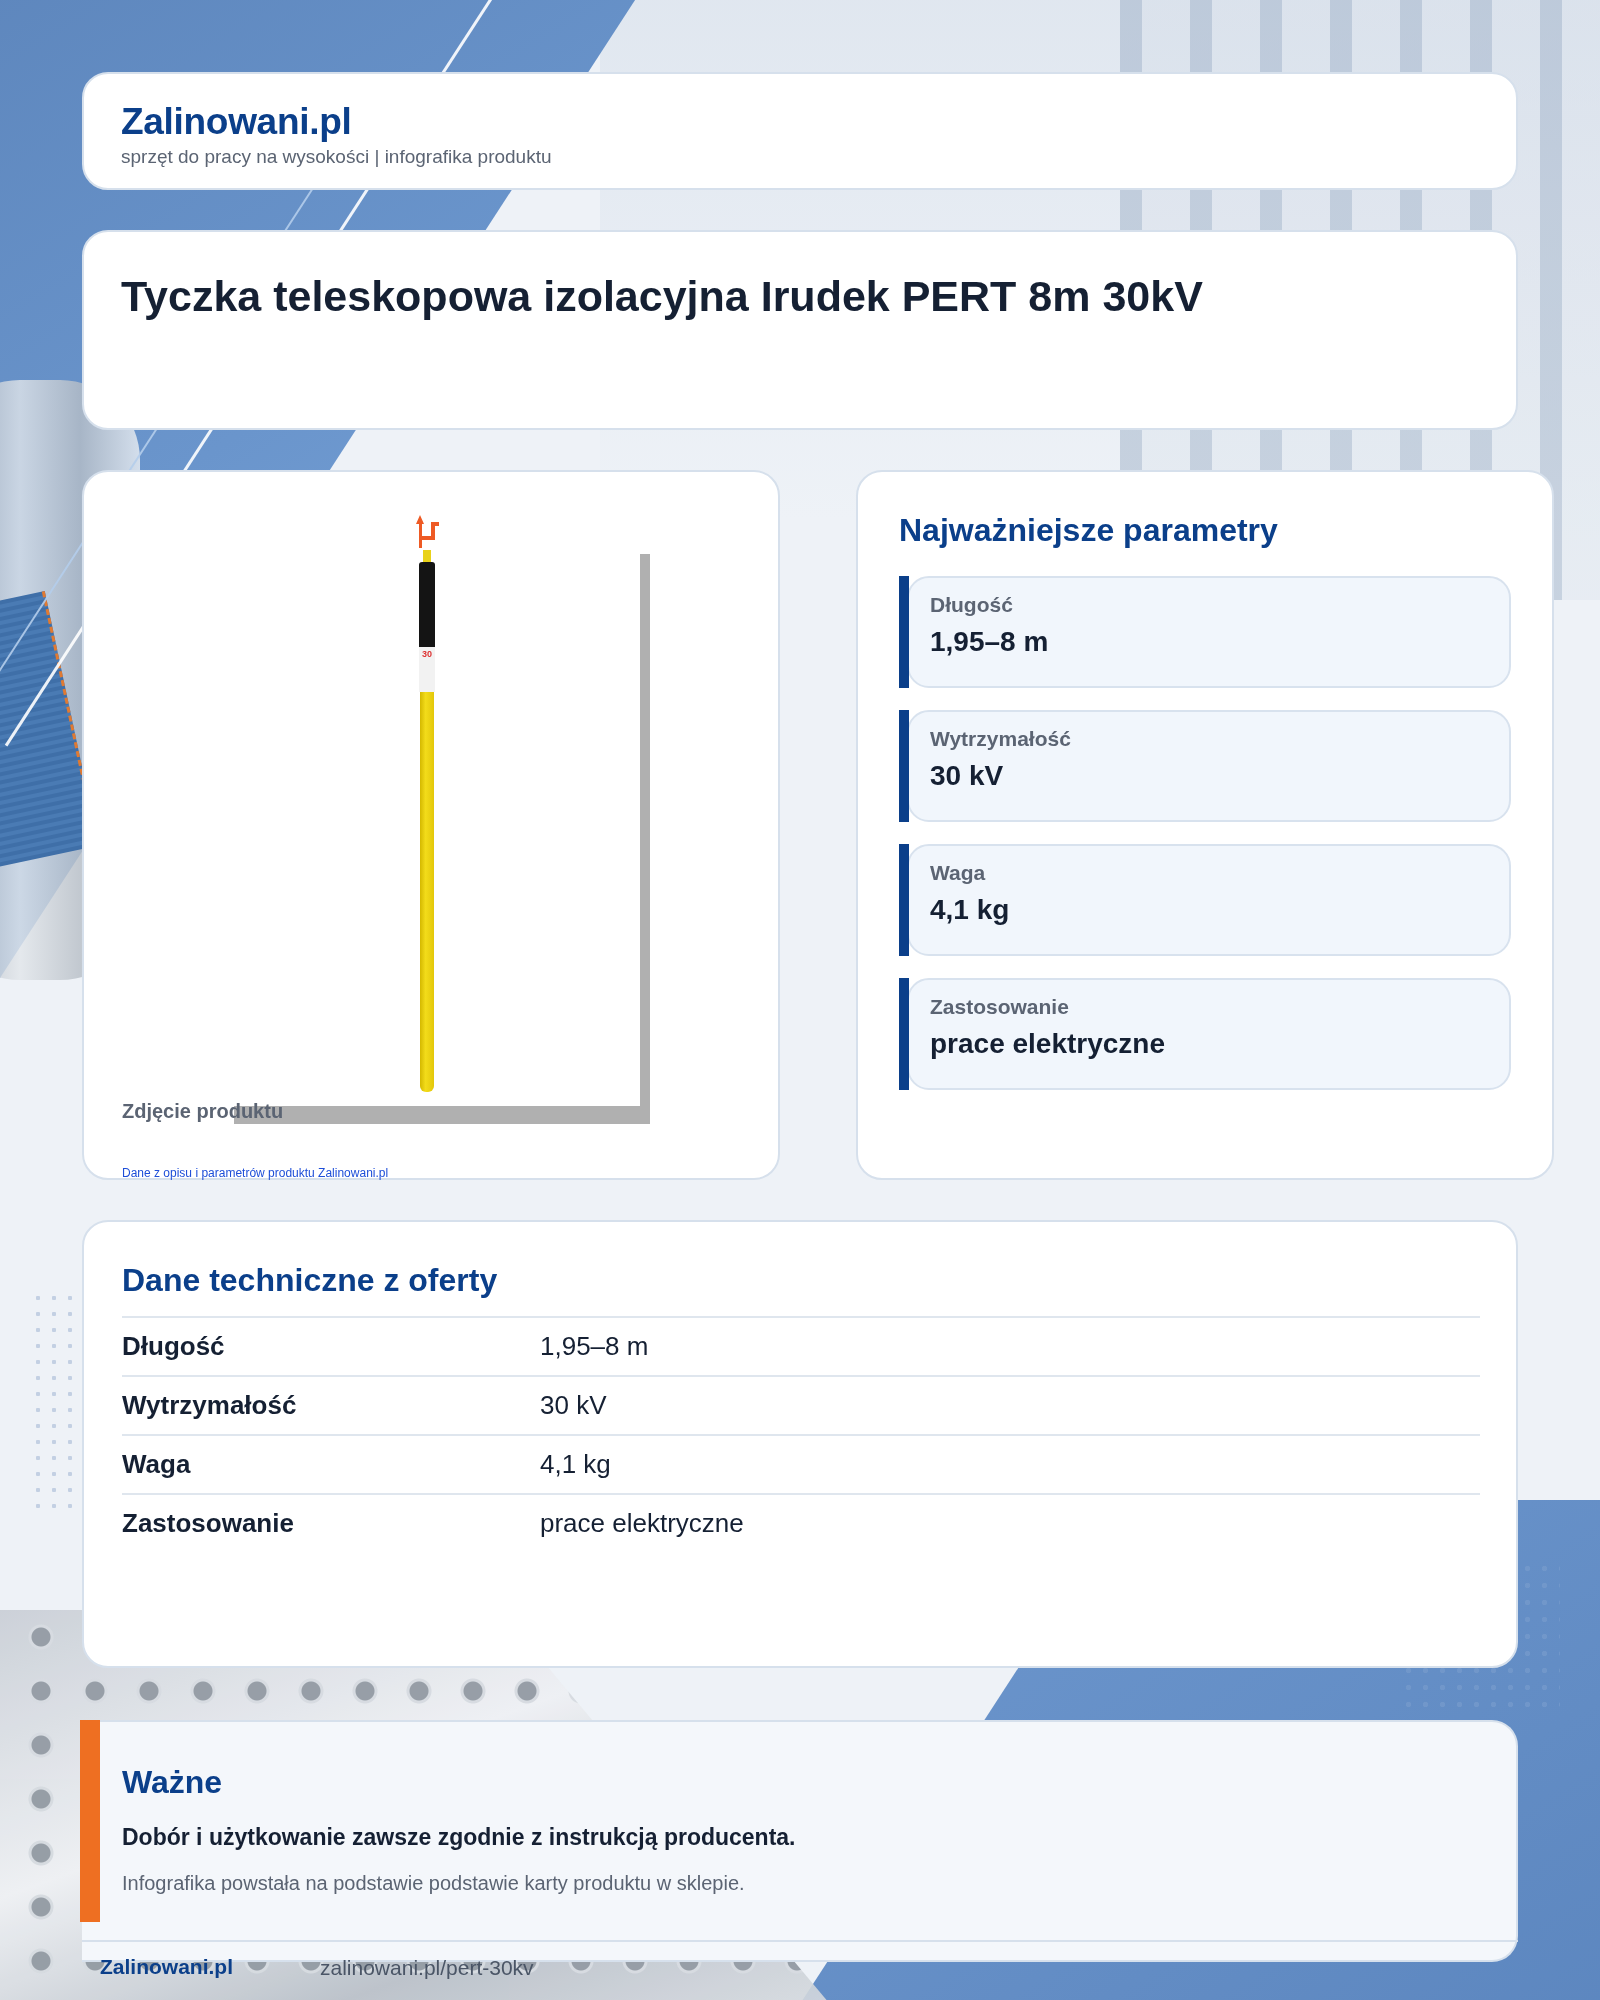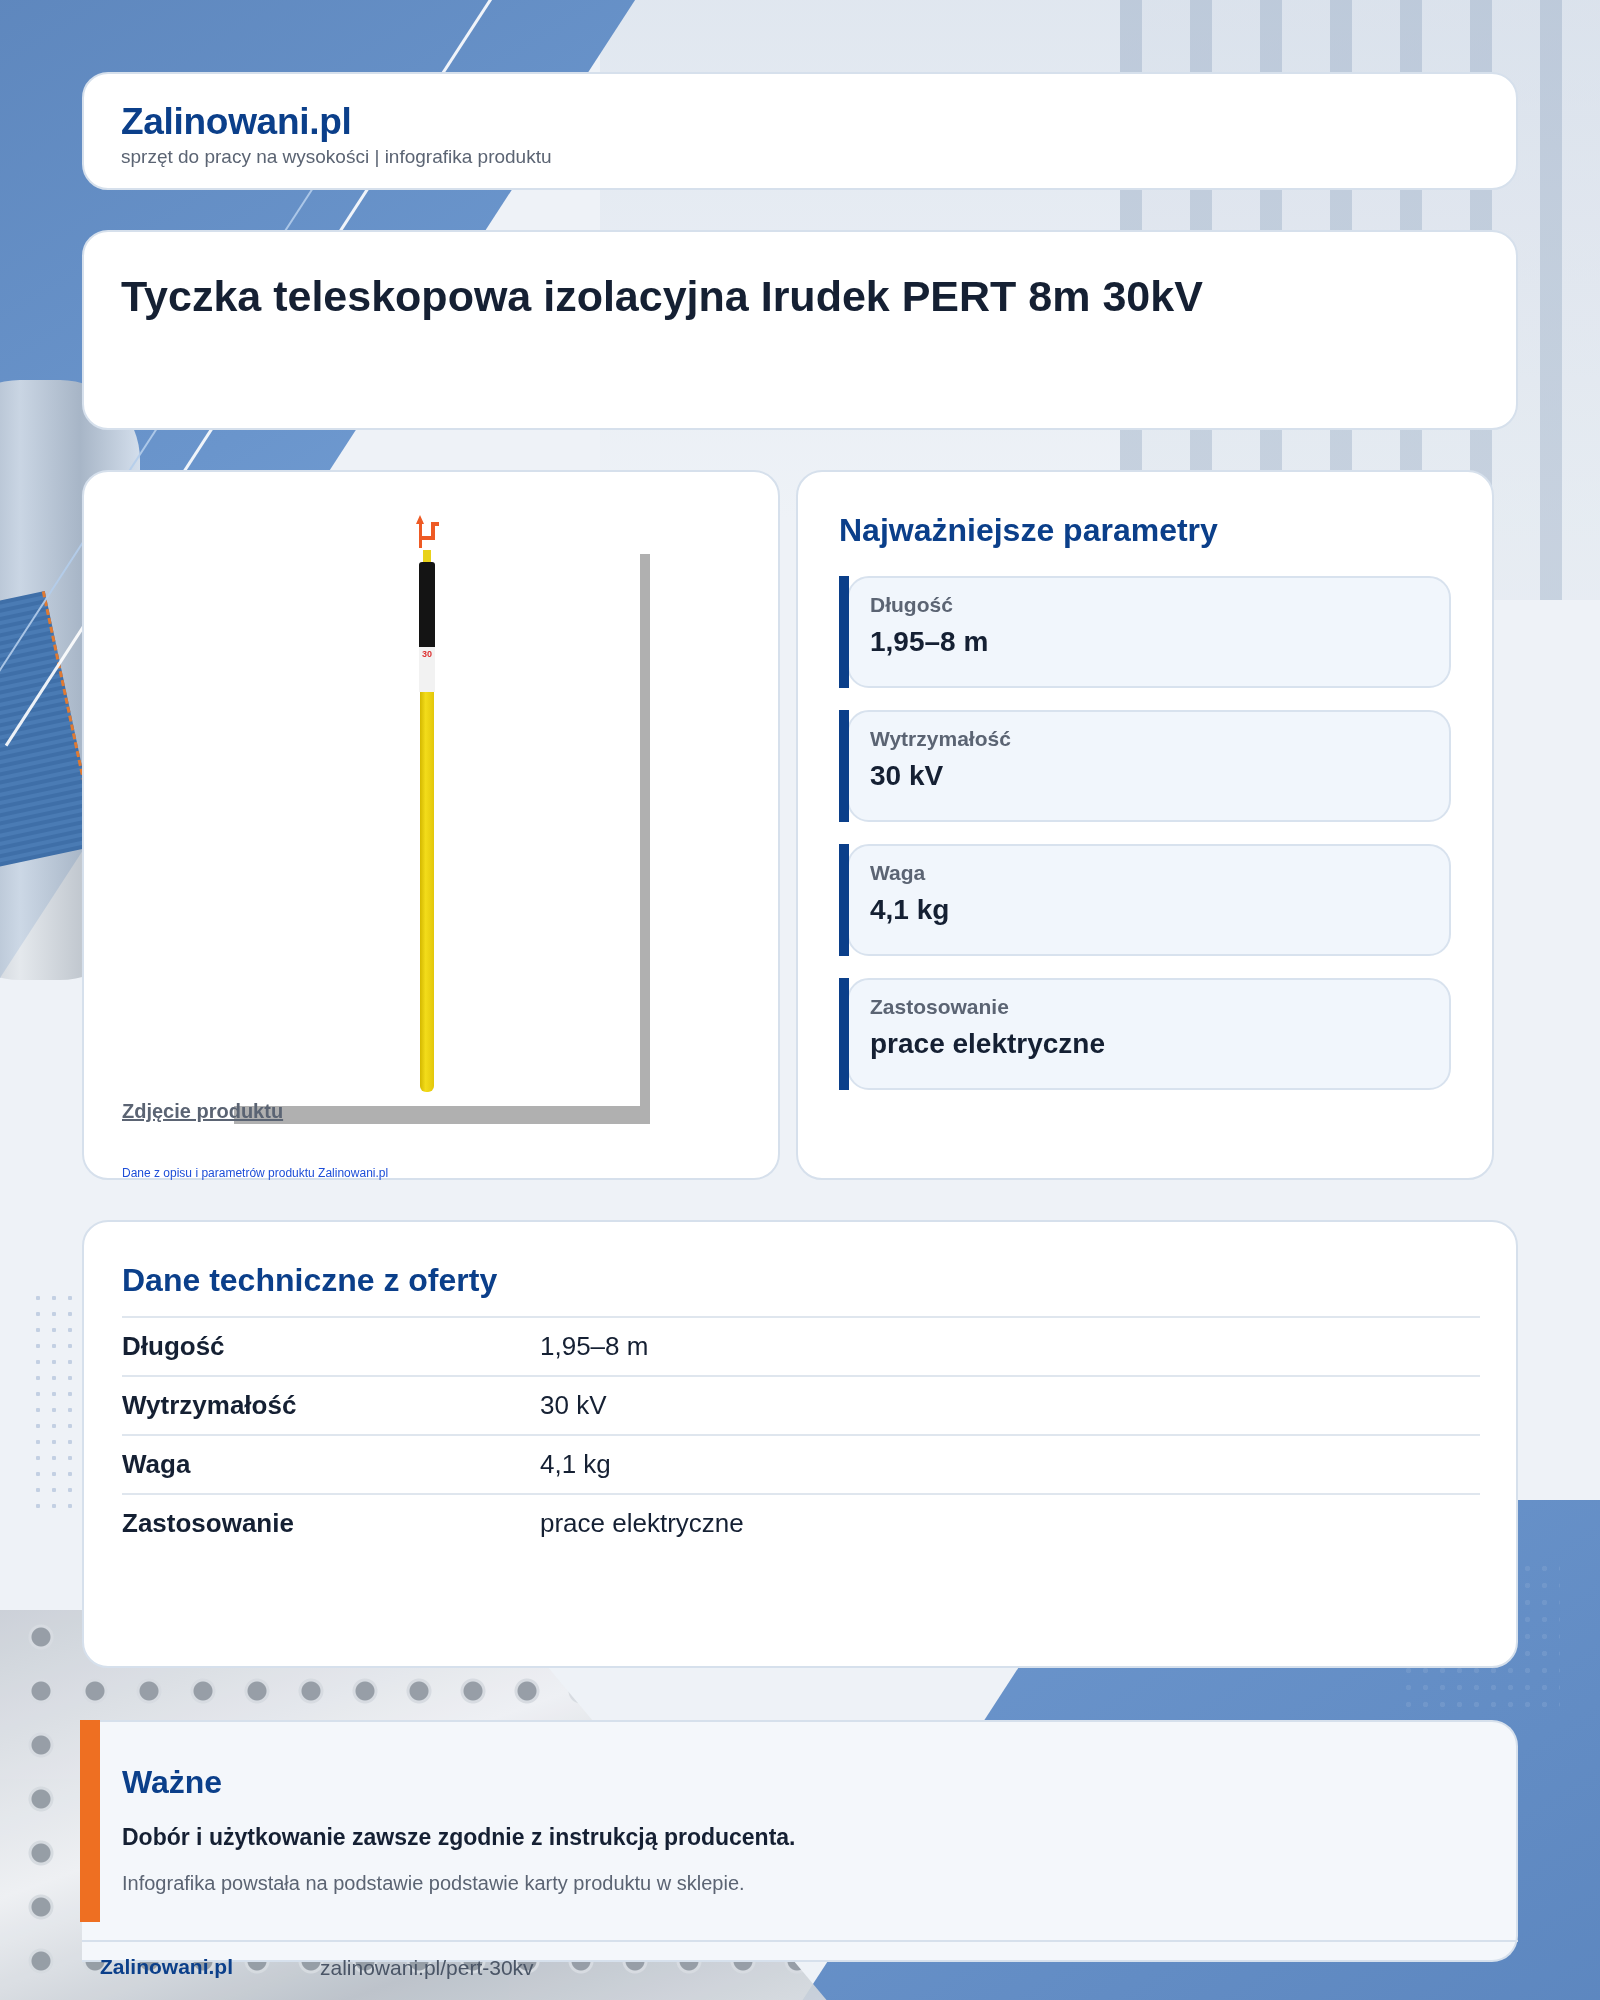--- a/index.html
+++ b/index.html
@@ -102,26 +102,26 @@
   }
   .pole-black {
     position:absolute; left:3px; top:20px; width:16px; height:88px; background:#141414;
     border-radius:3px;
   }
   .pole-neck { position:absolute; left:7px; top:8px; width:8px; height:14px; background:#e9d21a; }
   .pole-hook {
     position:absolute; left:-3px; top:-28px; width:28px; height:36px;
   }
   .img-caption-title {
-    position:absolute; left:38px; top:628px; font-size:20px; font-weight:bold; color:#5b6473;text-decoration:underline;
+    position:absolute; left:38px; top:628px; font-size:20px; font-weight:bold; color:#5b6473;
   }
   .img-caption-sub {
     position:absolute; left:38px; top:694px; font-size:12px; color:#1d4ed8;
   }
-  .params-card { left:796px; top:470px; width:698px; height:710px; }
+  .params-card { left:856px; top:470px; width:698px; height:710px; }
   .section-title {
     position:absolute; margin:0; font-size:32px; font-weight:bold; color:#0b3f8a;
   }
   .params-title { left:41px; top:40px; }
   .param {
     position:absolute; left:41px; width:612px; height:112px;
   }
   .param-bar { position:absolute; left:0; top:0; width:10px; height:112px; background:#0b3f8a; }
   .param-box {
     position:absolute; left:8px; top:0; right:0; bottom:0;

